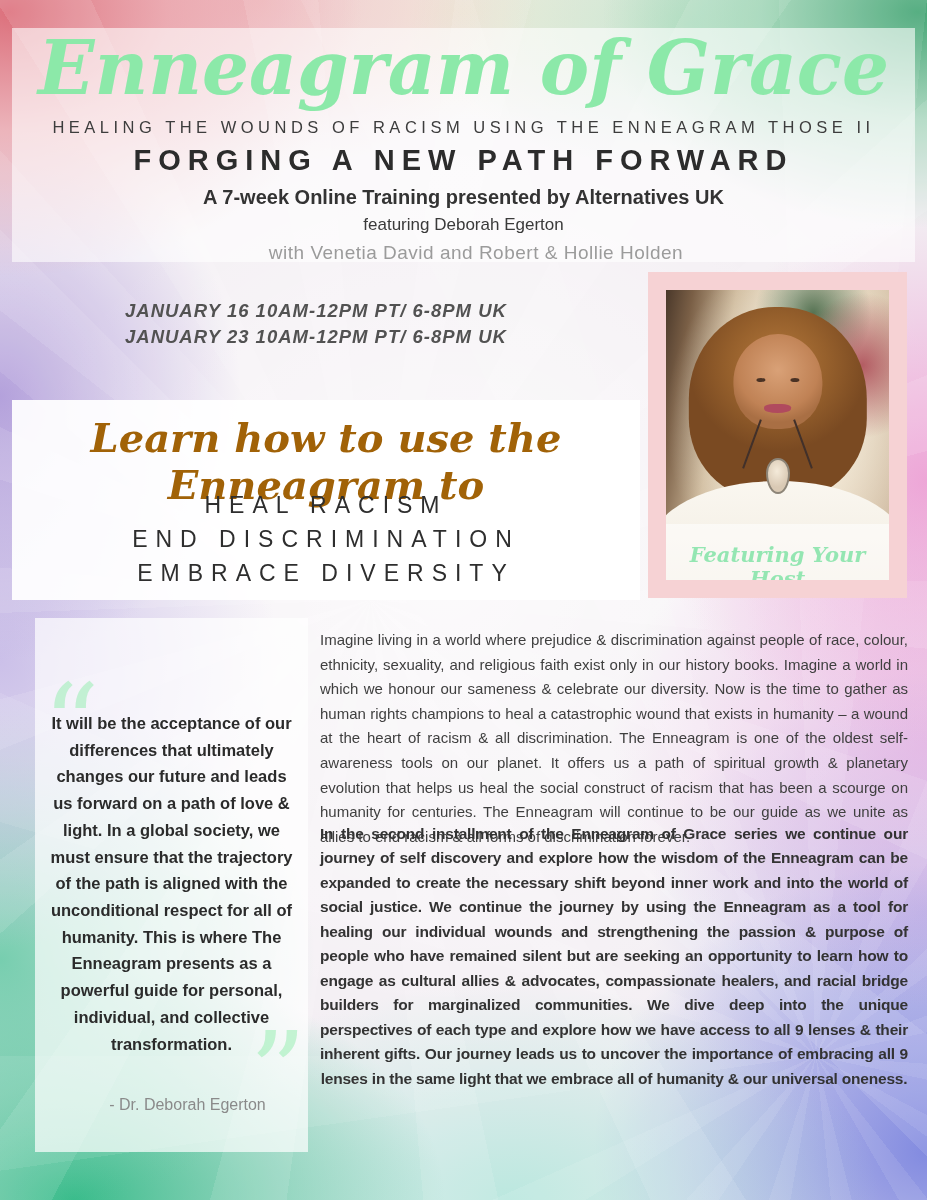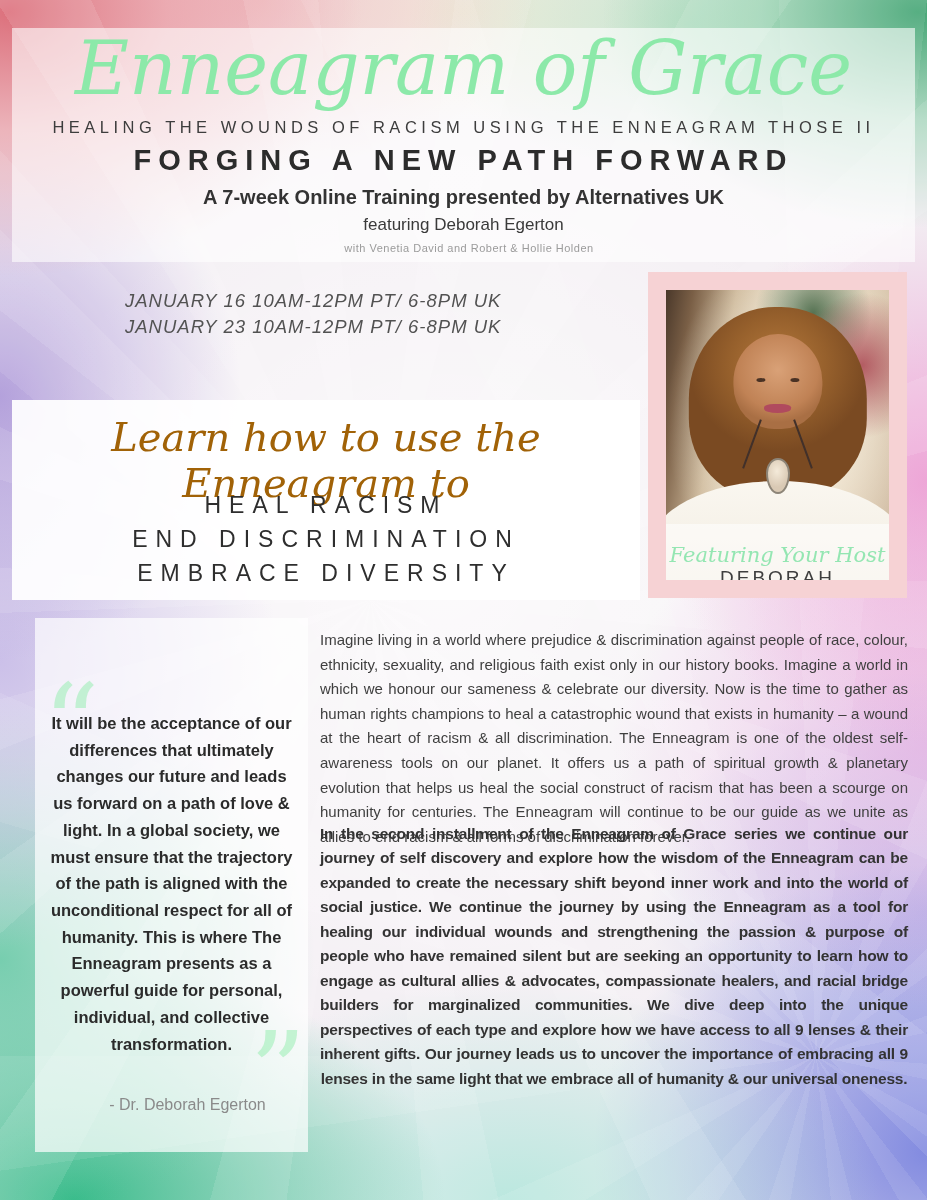--- a/index.html
+++ b/index.html
@@ -26,38 +26,38 @@
       radial-gradient(30% 20% at 100% 76%,rgba(158,158,230,0.55) 0%, rgba(158,158,230,0) 100%),
       radial-gradient(60% 45% at 48% 48%, rgba(255,255,255,0.75) 0%, rgba(255,255,255,0.35) 60%, rgba(255,255,255,0) 100%);
   }
   .rays {
     position:absolute; inset:0; pointer-events:none; opacity:.5;
     background-image:
       repeating-conic-gradient(from 195deg at 40% 50%, rgba(255,255,255,0) 0deg 13deg, rgba(255,255,255,0.22) 13deg 20deg),
       repeating-conic-gradient(from 30deg at 88% 88%, rgba(255,255,255,0) 0deg 16deg, rgba(255,255,255,0.18) 16deg 24deg);
   }
 
-  .script { font-family:"DejaVu Serif", serif; font-style:italic; font-weight:normal; }
+  .script { font-family:"DejaVu Serif", serif; font-style:italic; font-weight:bold; }
 
   
   .header-panel {
     position:absolute; left:12px; top:28px; width:903px; height:234px;
     background:rgba(255,255,255,0.60); text-align:center;
   }
   .title-script { position:absolute; left:0; top:0; width:100%; font-size:74px; line-height:1.1; color:#8ce9a9; z-index:1; }
   .subtitle-caps { position:absolute; left:0; top:90px; width:100%; font-size:16.5px; letter-spacing:4.5px; color:#3d3d3d; z-index:2; }
   .headline { position:absolute; left:0; top:116px; width:100%; font-size:29px; font-weight:bold; letter-spacing:7px; color:#2c2c2c; z-index:2; }
   .sub-headline { position:absolute; left:0; top:158px; width:100%; font-size:20px; font-weight:bold; color:#333; z-index:2; }
   .featuring { position:absolute; left:0; top:187px; width:100%; font-size:17px; color:#3a3a3a; z-index:2; }
-  .with-line { position:absolute; left:0; top:214px; width:100%; font-size:11px; letter-spacing:0.5px; color:#9b9b9b; z-index:2;padding-left:11px; }
+  .with-line { position:absolute; left:7px; top:214px; width:100%; font-size:19px; letter-spacing:0.5px; color:#9b9b9b; z-index:2;padding-left:11px; }
 
   
   .intensive { position:absolute; left:125px; top:280px; width:520px; color:#454545; }
   .intensive .caps { font-size:17.5px; letter-spacing:2.5px; line-height:26px; }
-  .intensive .dates { margin-top:8px; font-style:italic; font-size:18.5px; letter-spacing:1px; line-height:26px; color:#525252; }
+  .intensive .dates { margin-top:18px; font-style:italic; font-size:18.5px; letter-spacing:1px; line-height:26px; color:#525252;font-weight:bold; }
 
   
   .photo-card { position:absolute; left:648px; top:272px; width:259px; height:326px; background:#f6d2d4; padding:18px; }
   .photo { position:relative; width:100%; height:100%; overflow:hidden;
     background:
       radial-gradient(30% 25% at 88% 26%, rgba(160,48,64,0.75) 0%, rgba(160,48,64,0) 100%),
       radial-gradient(26% 22% at 66% 8%, rgba(58,94,60,0.85) 0%, rgba(58,94,60,0) 100%),
       radial-gradient(60% 60% at 60% 45%, rgba(255,250,235,0.9) 0%, rgba(255,250,235,0) 100%),
       linear-gradient(100deg, #4a382a 0%, #7a5f46 10%, #cdb89a 26%, #f3e9d6 48%, #e2d2ba 72%, #c9b298 100%);
   }

